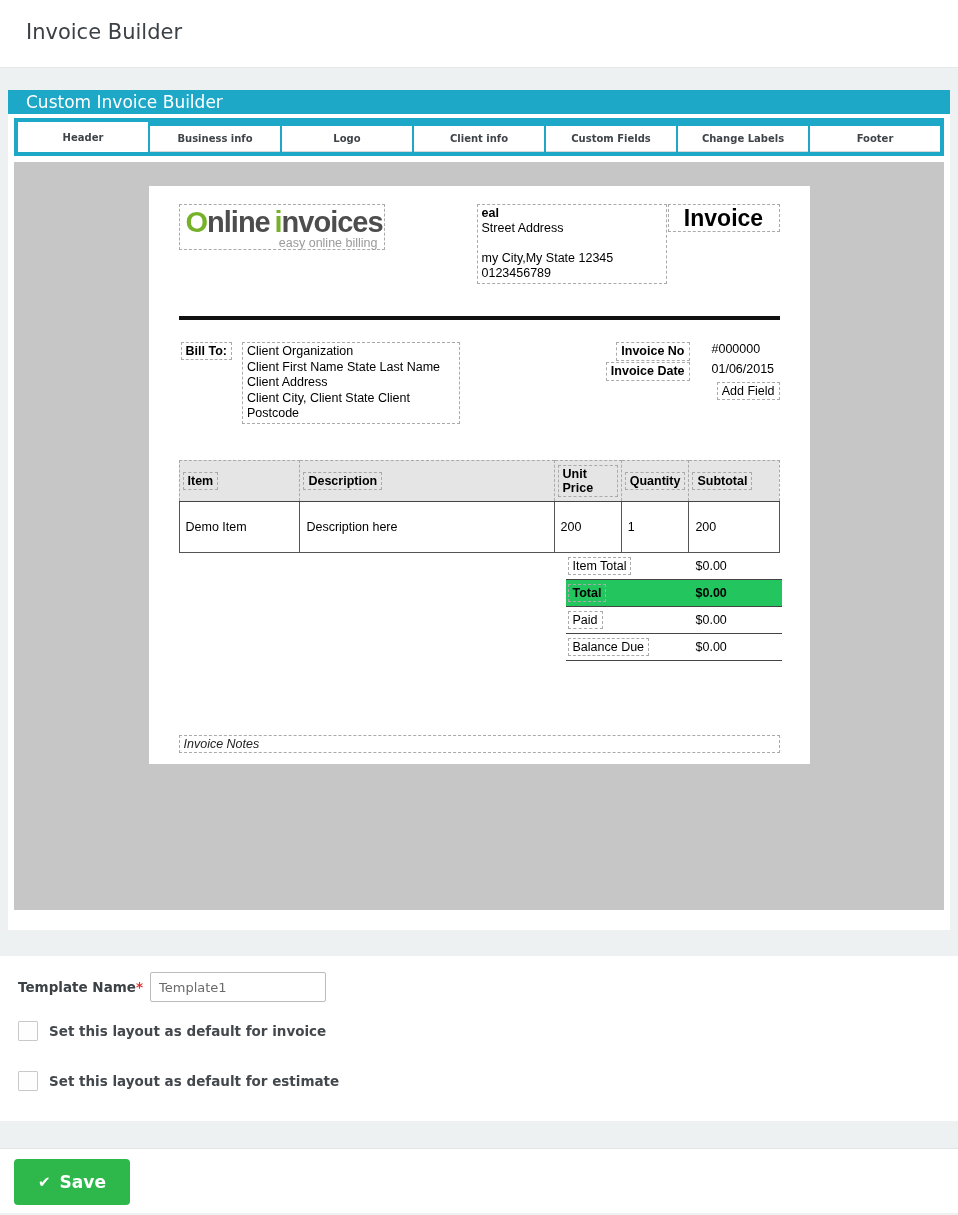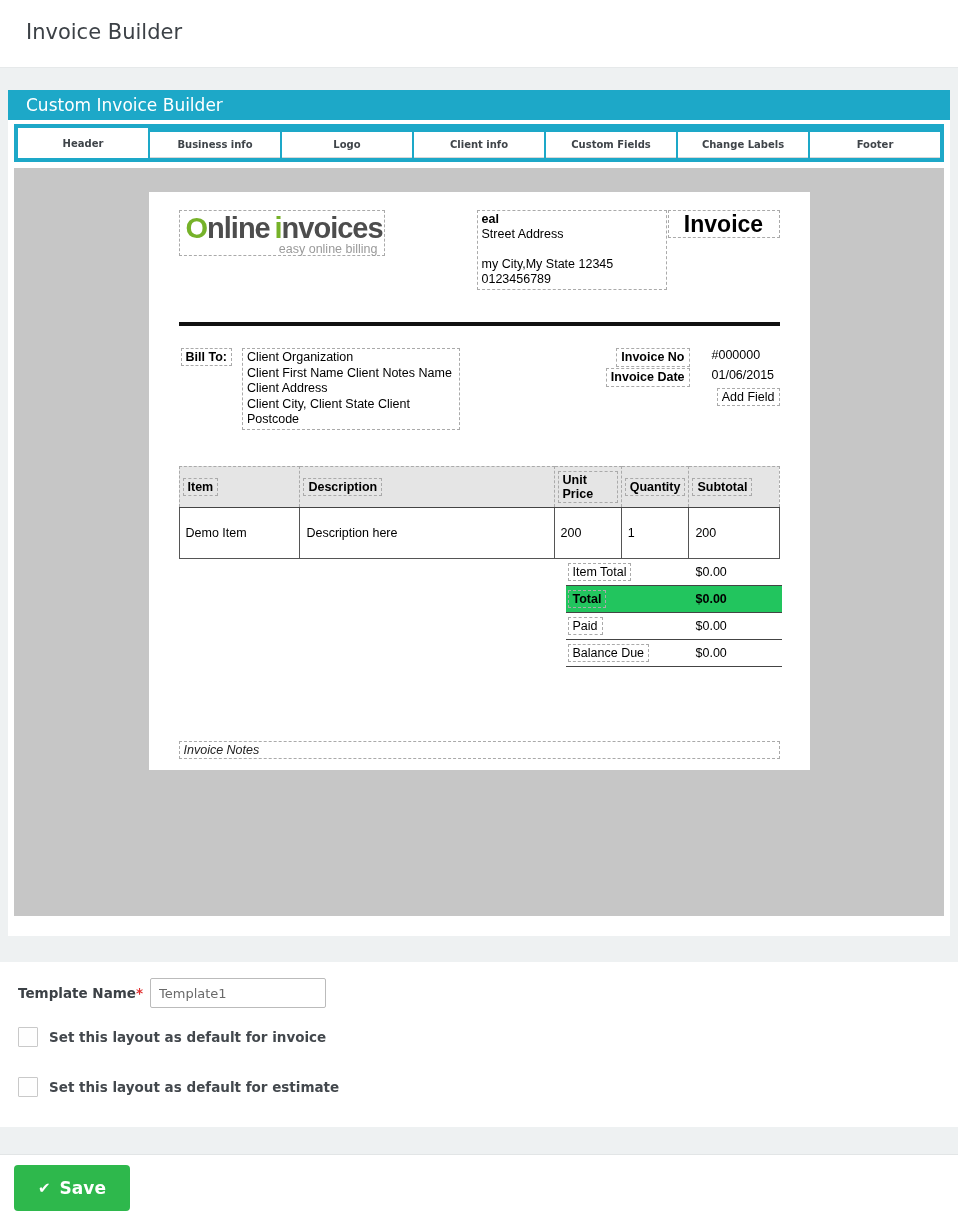--- a/index.html
+++ b/index.html
@@ -25,21 +25,21 @@
   }
   
   .builder-panel {
     margin:22px 8px 0 8px;
     background:#fff;
     padding-bottom:14px;
   }
   .panel-heading {
     background:#1da8c8;
     color:#fff;
-    height:30px;
+    height:24px;
     display:flex;
     align-items:center;
     padding:3px 18px;
     font-size:17px;
     font-family:"DejaVu Sans","Liberation Sans",sans-serif;
   }
   .tabbar {
     margin:4px 6px 0 6px;
     border:4px solid #1da8c8;
     background:#1da8c8;
@@ -260,21 +260,21 @@
 
         <div class="doc-title-box dashed">Invoice</div>
       </div>
 
       <div class="double-rule"></div>
 
       <div class="billto-row">
         <span class="billto-label dashed">Bill To:</span>
         <div class="client-box dashed">
           <div>Client Organization</div>
-          <div>Client First Name Client Notes Name</div>
+          <div>Client First Name State Last Name</div>
           <div>Client Address</div>
           <div>Client City, Client State Client Postcode</div>
         </div>
         <div class="meta-block">
           <div class="meta-row">
             <span class="meta-label dashed">Invoice No</span>
             <span class="meta-value">#000000</span>
           </div>
           <div class="meta-row">
             <span class="meta-label dashed">Invoice Date</span>

